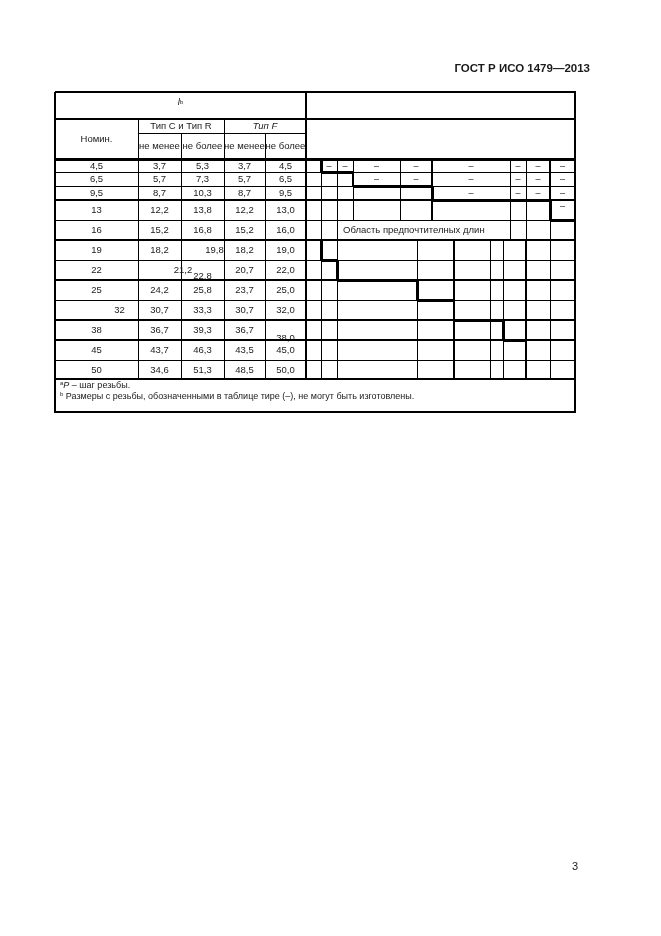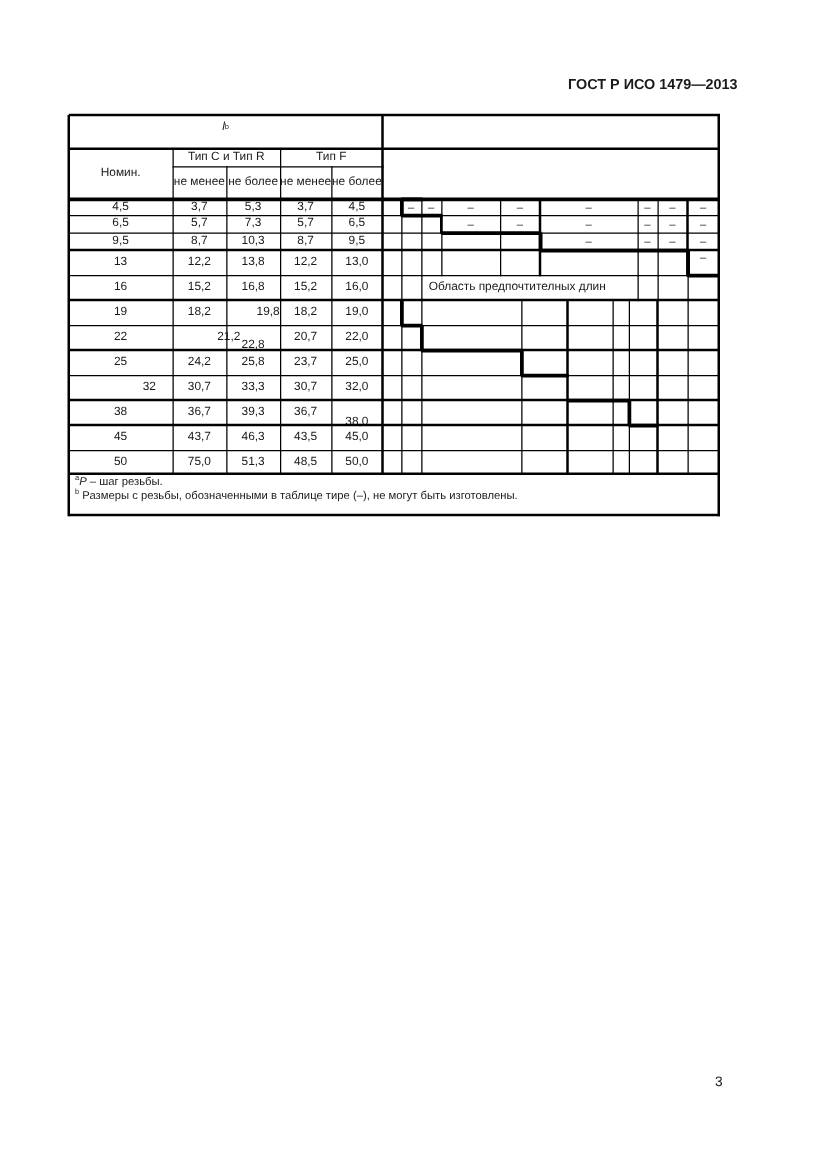--- a/index.html
+++ b/index.html
@@ -33,21 +33,21 @@
     <div class="ln" style="left: 138px; top: 119px; width: 1px; height: 261px;"></div>
     <div class="ln" style="left: 181px; top: 133px; width: 1px; height: 247px;"></div>
     <div class="ln" style="left: 224px; top: 119px; width: 1px; height: 261px;"></div>
     <div class="ln" style="left: 265px; top: 133px; width: 1px; height: 247px;"></div>
     <div class="cell" style="left: 55px; top: 92px; width: 251px; height: 27px; font-style: italic; align-items: flex-start; padding-top: 5px;">
       <span>l</span>
       <sup style="font-size: 6px; font-style: normal;">b</sup>
     </div>
     <div class="cell" style="left: 55px; top: 119px; width: 83px; height: 40px;">Номин.</div>
     <div class="cell" style="left: 138px; top: 119px; width: 86px; height: 14px;">Тип C и Тип R</div>
-    <div class="cell" style="left: 224px; top: 119px; width: 82px; height: 14px;">Тип F</div>
+    <div class="cell" style="left: 224px; top: 119px; width: 82px; height: 14px; font-style: italic;">Тип F</div>
     <div class="cell" style="left: 138px; top: 133px; width: 43px; height: 26px;">не менее</div>
     <div class="cell" style="left: 181px; top: 133px; width: 43px; height: 26px;">не более</div>
     <div class="cell" style="left: 224px; top: 133px; width: 41px; height: 26px;">не менее</div>
     <div class="cell" style="left: 265px; top: 133px; width: 41px; height: 26px;">не более</div>
     <div class="cell" style="left: 55px; top: 159px; width: 83px; height: 13px;">4,5</div>
     <div class="cell" style="left: 138px; top: 159px; width: 43px; height: 13px;">3,7</div>
     <div class="cell" style="left: 181px; top: 159px; width: 43px; height: 13px;">5,3</div>
     <div class="cell" style="left: 224px; top: 159px; width: 41px; height: 13px;">3,7</div>
     <div class="cell" style="left: 265px; top: 159px; width: 41px; height: 13px;">4,5</div>
     <div class="ln" style="left: 55px; top: 172px; width: 521px; height: 1px;"></div>
@@ -105,21 +105,21 @@
     <div class="cell" style="left: 224px; top: 320px; width: 41px; height: 20px;">36,7</div>
     <div class="cell" style="left: 265px; top: 320px; width: 41px; height: 36px;">38,0</div>
     <div class="ln" style="left: 55px; top: 339px; width: 521px; height: 2px;"></div>
     <div class="cell" style="left: 55px; top: 340px; width: 83px; height: 20px;">45</div>
     <div class="cell" style="left: 138px; top: 340px; width: 43px; height: 20px;">43,7</div>
     <div class="cell" style="left: 181px; top: 340px; width: 43px; height: 20px;">46,3</div>
     <div class="cell" style="left: 224px; top: 340px; width: 41px; height: 20px;">43,5</div>
     <div class="cell" style="left: 265px; top: 340px; width: 41px; height: 20px;">45,0</div>
     <div class="ln" style="left: 55px; top: 360px; width: 521px; height: 1px;"></div>
     <div class="cell" style="left: 55px; top: 360px; width: 83px; height: 19px;">50</div>
-    <div class="cell" style="left: 138px; top: 360px; width: 43px; height: 19px;">75,0</div>
+    <div class="cell" style="left: 138px; top: 360px; width: 43px; height: 19px;">34,6</div>
     <div class="cell" style="left: 181px; top: 360px; width: 43px; height: 19px;">51,3</div>
     <div class="cell" style="left: 224px; top: 360px; width: 41px; height: 19px;">48,5</div>
     <div class="cell" style="left: 265px; top: 360px; width: 41px; height: 19px;">50,0</div>
     <div class="ln" style="left: 55px; top: 378px; width: 521px; height: 2px;"></div>
     <div class="ln" style="left: 321px; top: 159px; width: 1px; height: 42px;"></div>
     <div class="ln" style="left: 337px; top: 159px; width: 1px; height: 42px;"></div>
     <div class="ln" style="left: 353px; top: 159px; width: 1px; height: 42px;"></div>
     <div class="ln" style="left: 400px; top: 159px; width: 1px; height: 42px;"></div>
     <div class="ln" style="left: 431px; top: 159px; width: 2px; height: 42px;"></div>
     <div class="ln" style="left: 510px; top: 159px; width: 1px; height: 42px;"></div>

